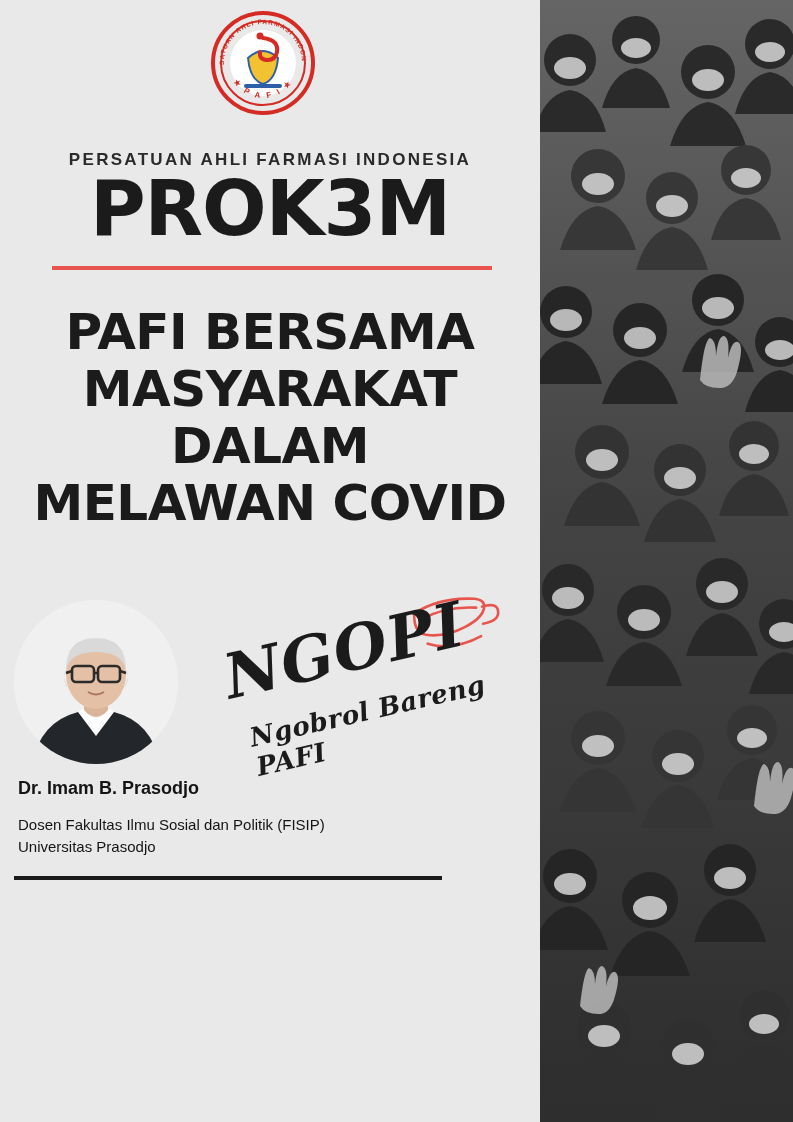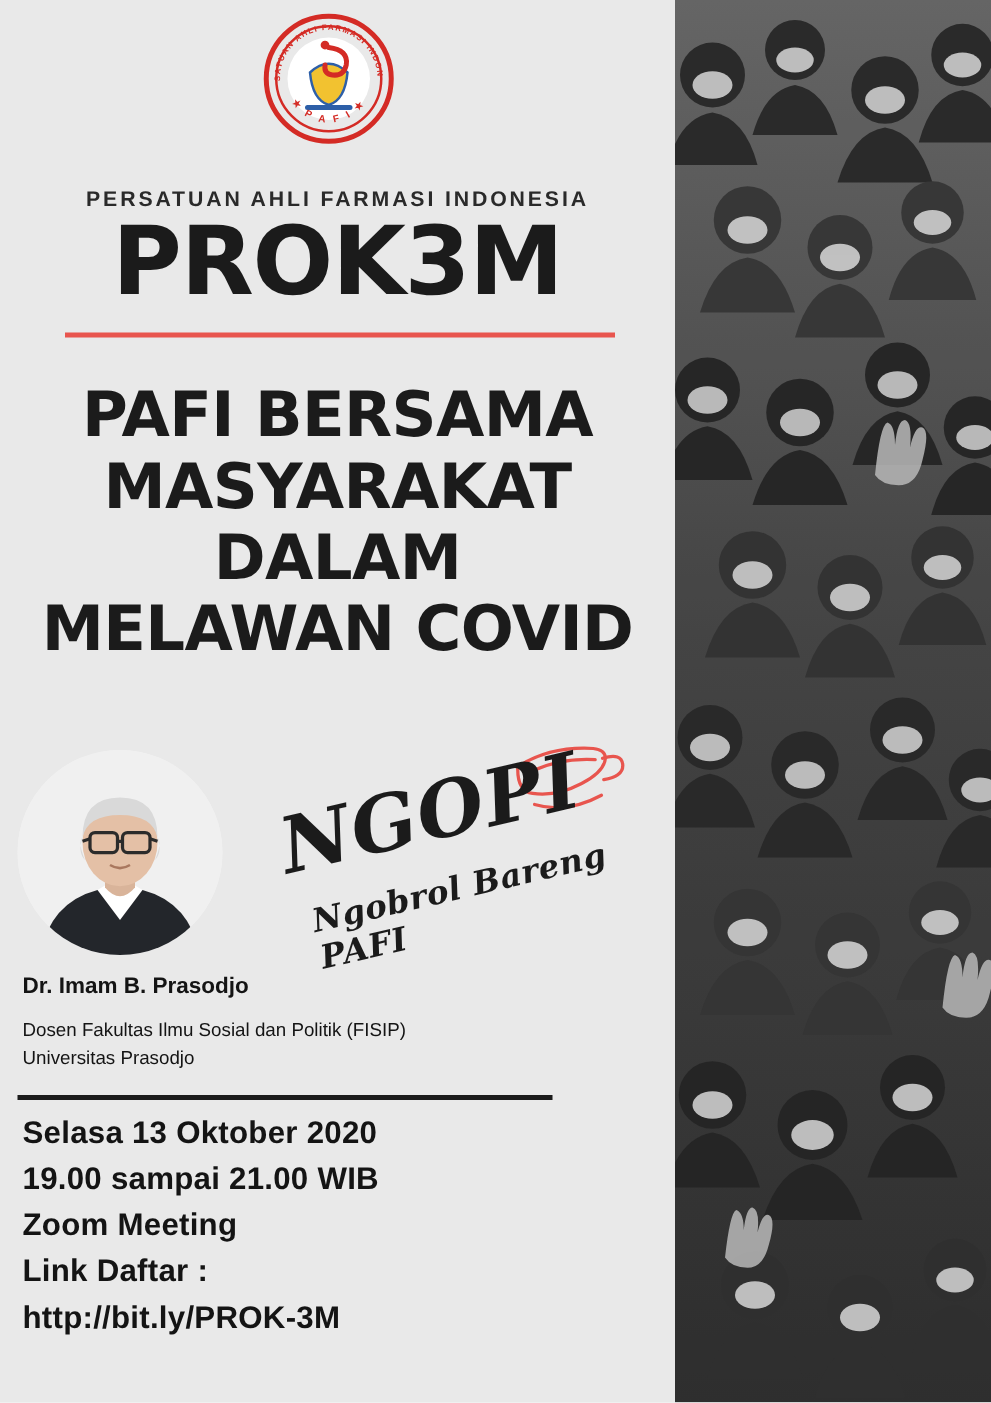--- a/index.html
+++ b/index.html
@@ -270,27 +270,20 @@
     </div>
 
     <div class="speaker-name">Dr. Imam B. Prasodjo</div>
     <div class="speaker-role">
       <div>Dosen Fakultas Ilmu Sosial dan Politik (FISIP)</div>
       <div>Universitas Prasodjo</div>
     </div>
 
     <div class="rule2"></div>
 
-    <div class="details">
-      <div>Selasa 13 Oktober 2020</div>
-      <div>19.00 sampai 21.00 WIB</div>
-      <div>Zoom Meeting</div>
-      <div>Link Daftar :</div>
-      <div>http://bit.ly/PROK-3M</div>
-    </div>
   </div>
 
   <div class="right-col">
     <svg class="crowd" width="253" height="1122" viewBox="0 0 253 1122" preserveAspectRatio="xMidYMid slice">
       <defs>
         <linearGradient id="bgg" x1="0" y1="0" x2="0" y2="1">
           <stop offset="0%" stop-color="#6e6e6e"></stop>
           <stop offset="45%" stop-color="#4a4a4a"></stop>
           <stop offset="100%" stop-color="#323232"></stop>
         </linearGradient>

